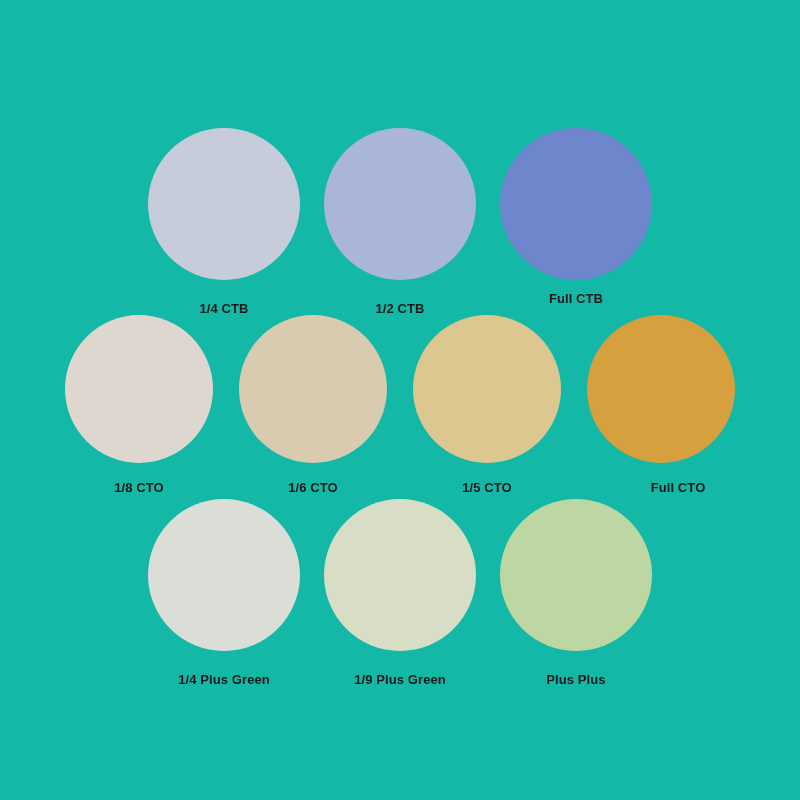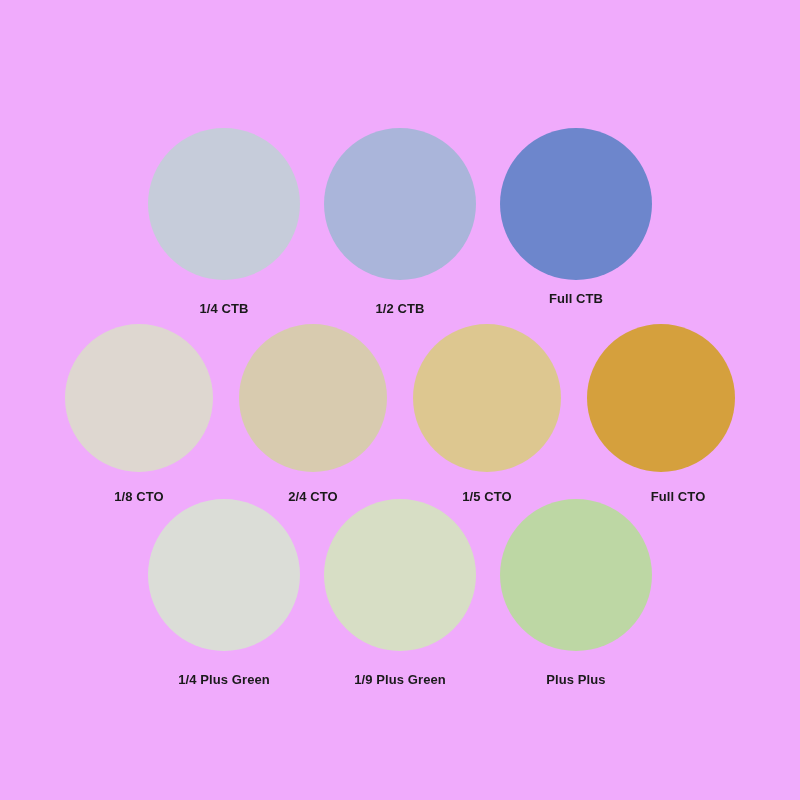--- a/index.html
+++ b/index.html
@@ -28,21 +28,21 @@
     width: 800px;
     display: flex;
     flex-direction: row;
     align-items: flex-start;
     justify-content: center;
   }
 
   
   #row-ctb      { top: 128px; }
   
-  #row-cto      { top: 324px; }
+  #row-cto      { top: 315px; }
   
   #row-plusgreen{ top: 499px; }
 
   .swatch-cell {
     display: flex;
     flex-direction: column;
     align-items: center;
   }
 
   
@@ -77,21 +77,21 @@
     line-height: 1;
   }
 
   #row-cto .swatch-label {
     margin-top: 18px;
   }
 </style>
 </head>
 <body style="background: rgb(255, 255, 255);">
 
-<div id="swatch-chart" style="background: #f0abfc;">
+<div id="swatch-chart" style="background: #14b8a6;">
 
   <div class="swatch-row" id="row-ctb">
       <div class="swatch-cell">
         <div class="swatch-disc" style="background-color: rgb(198, 204, 218);"></div>
         <div class="swatch-label" style="color: rgb(26, 26, 26);">1/4 CTB</div>
       </div>
       <div class="swatch-cell">
         <div class="swatch-disc" style="background-color: rgb(170, 181, 218);"></div>
         <div class="swatch-label" style="color: rgb(26, 26, 26);">1/2 CTB</div>
       </div>
@@ -100,21 +100,21 @@
         <div class="swatch-label" style="color: rgb(26, 26, 26); margin-top: 12px;">Full CTB</div>
       </div>
     </div>
   <div class="swatch-row" id="row-cto">
       <div class="swatch-cell">
         <div class="swatch-disc" style="background-color: rgb(222, 215, 208);"></div>
         <div class="swatch-label" style="color: rgb(26, 26, 26);">1/8 CTO</div>
       </div>
       <div class="swatch-cell">
         <div class="swatch-disc" style="background-color: rgb(216, 203, 175);"></div>
-        <div class="swatch-label" style="color: rgb(26, 26, 26);">2/4 CTO</div>
+        <div class="swatch-label" style="color: rgb(26, 26, 26);">1/6 CTO</div>
       </div>
       <div class="swatch-cell">
         <div class="swatch-disc" style="background-color: rgb(221, 199, 144);"></div>
         <div class="swatch-label" style="color: rgb(26, 26, 26);">1/5 CTO</div>
       </div>
       <div class="swatch-cell">
         <div class="swatch-disc" style="background-color: rgb(213, 160, 61);"></div>
         <div class="swatch-label" style="color: rgb(26, 26, 26); padding-left: 34px;">Full CTO</div>
       </div>
     </div>

